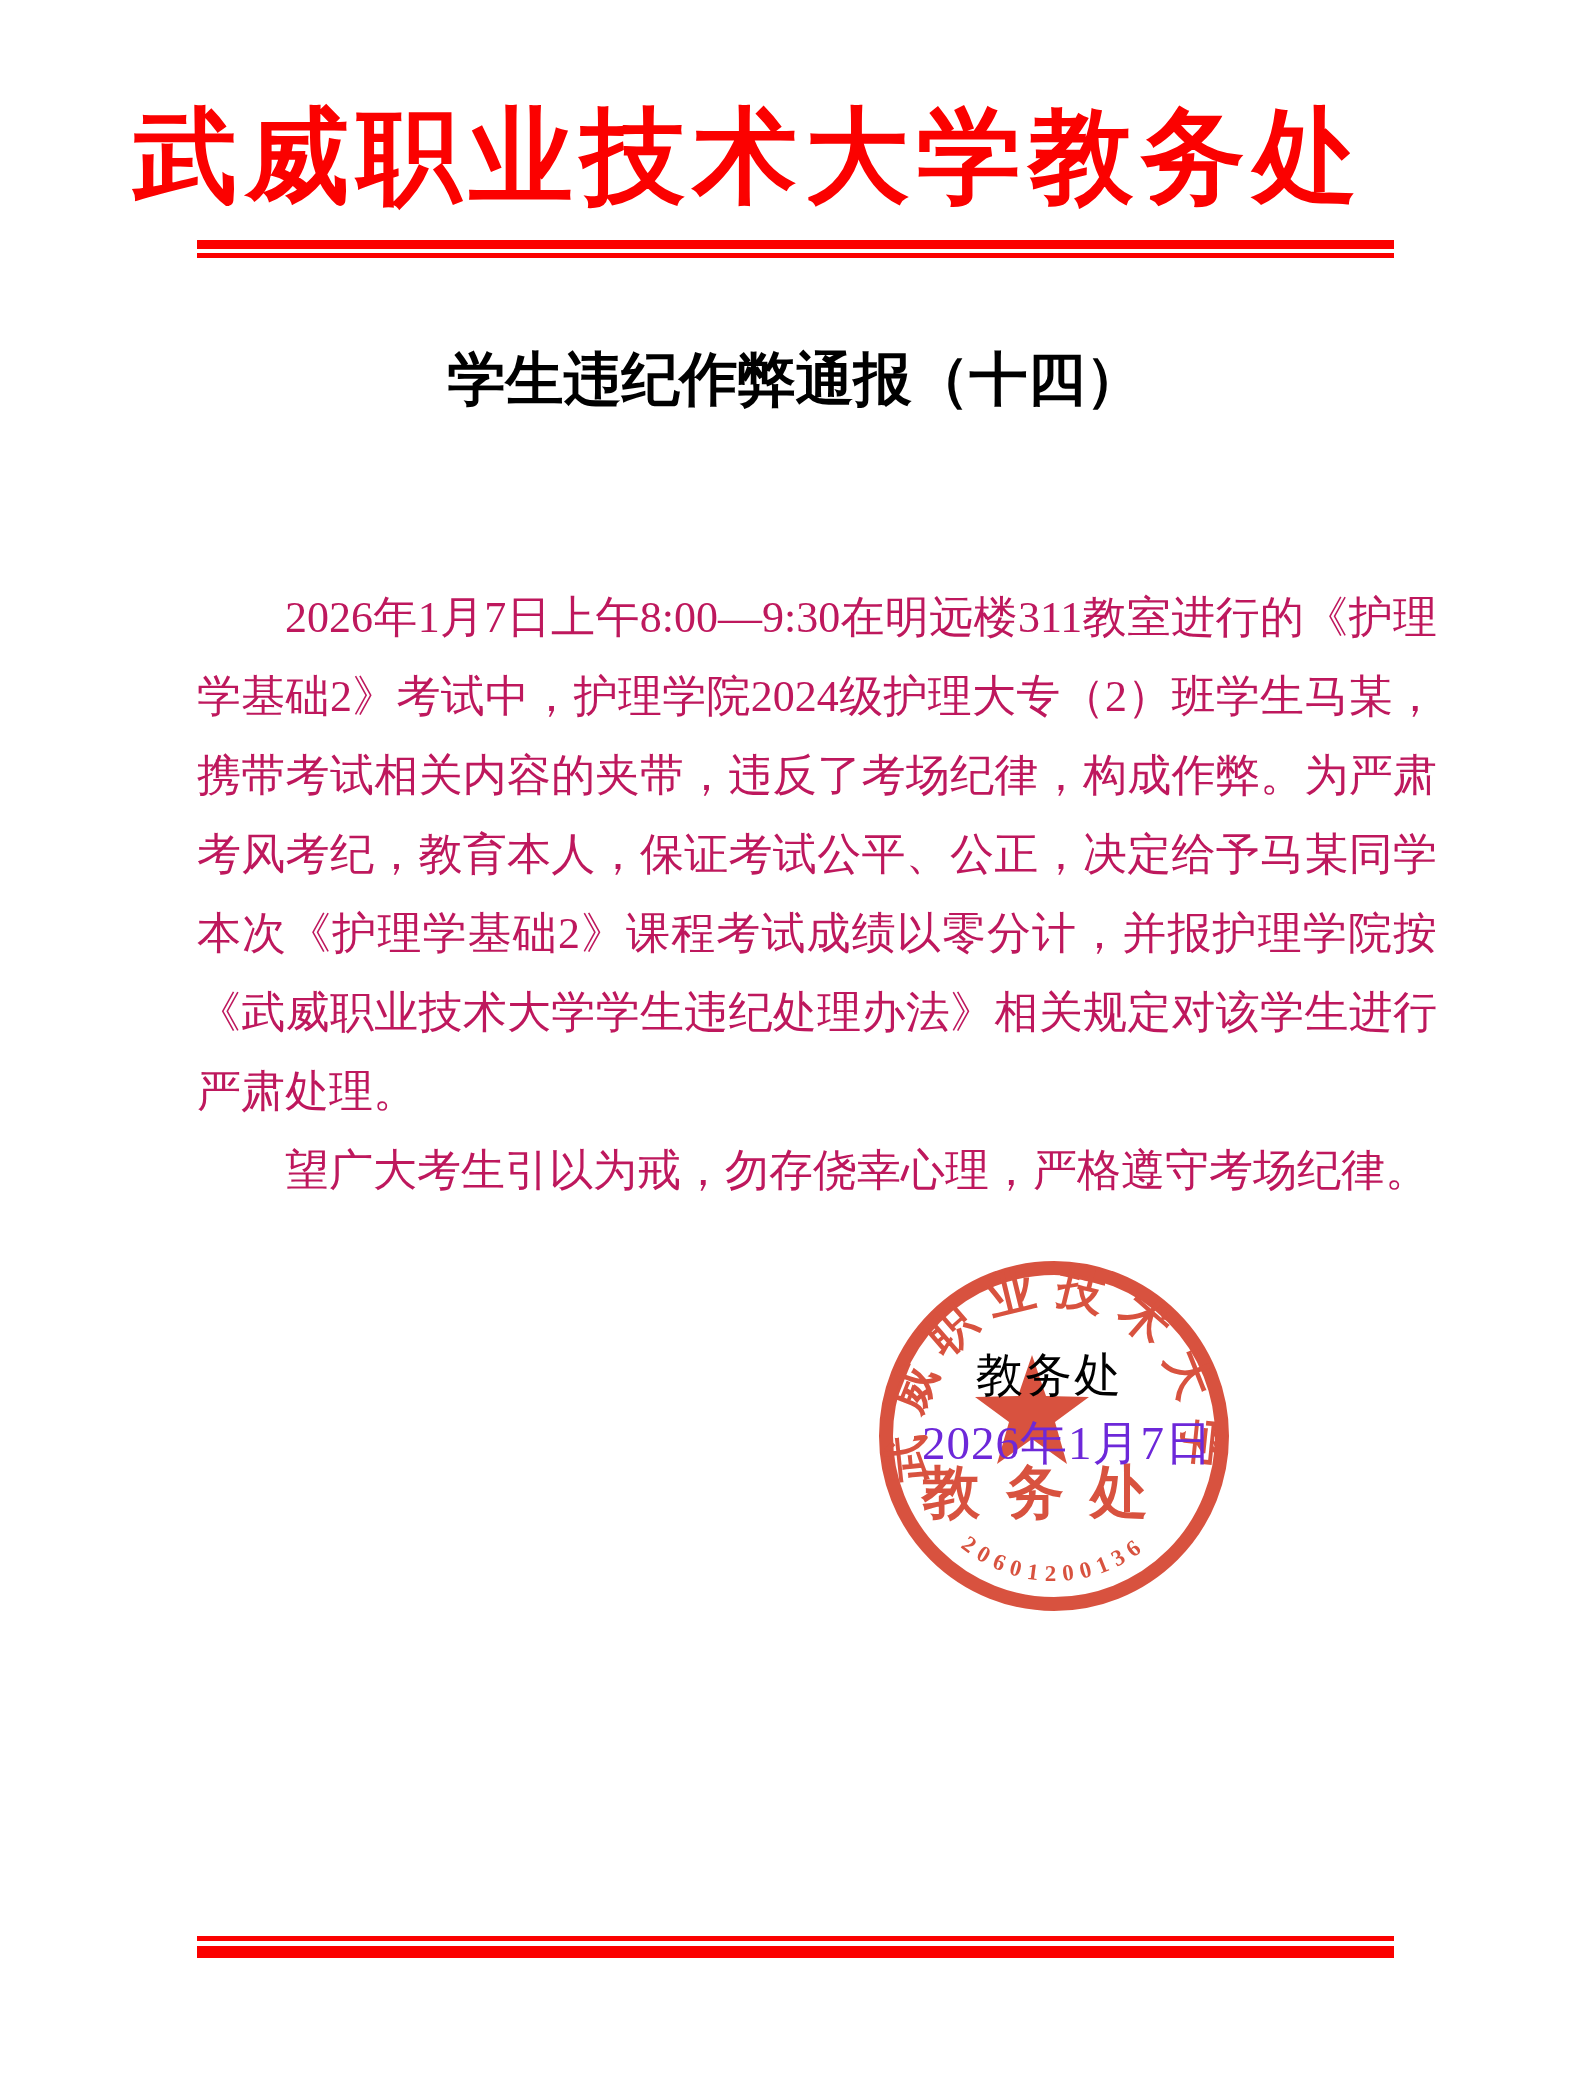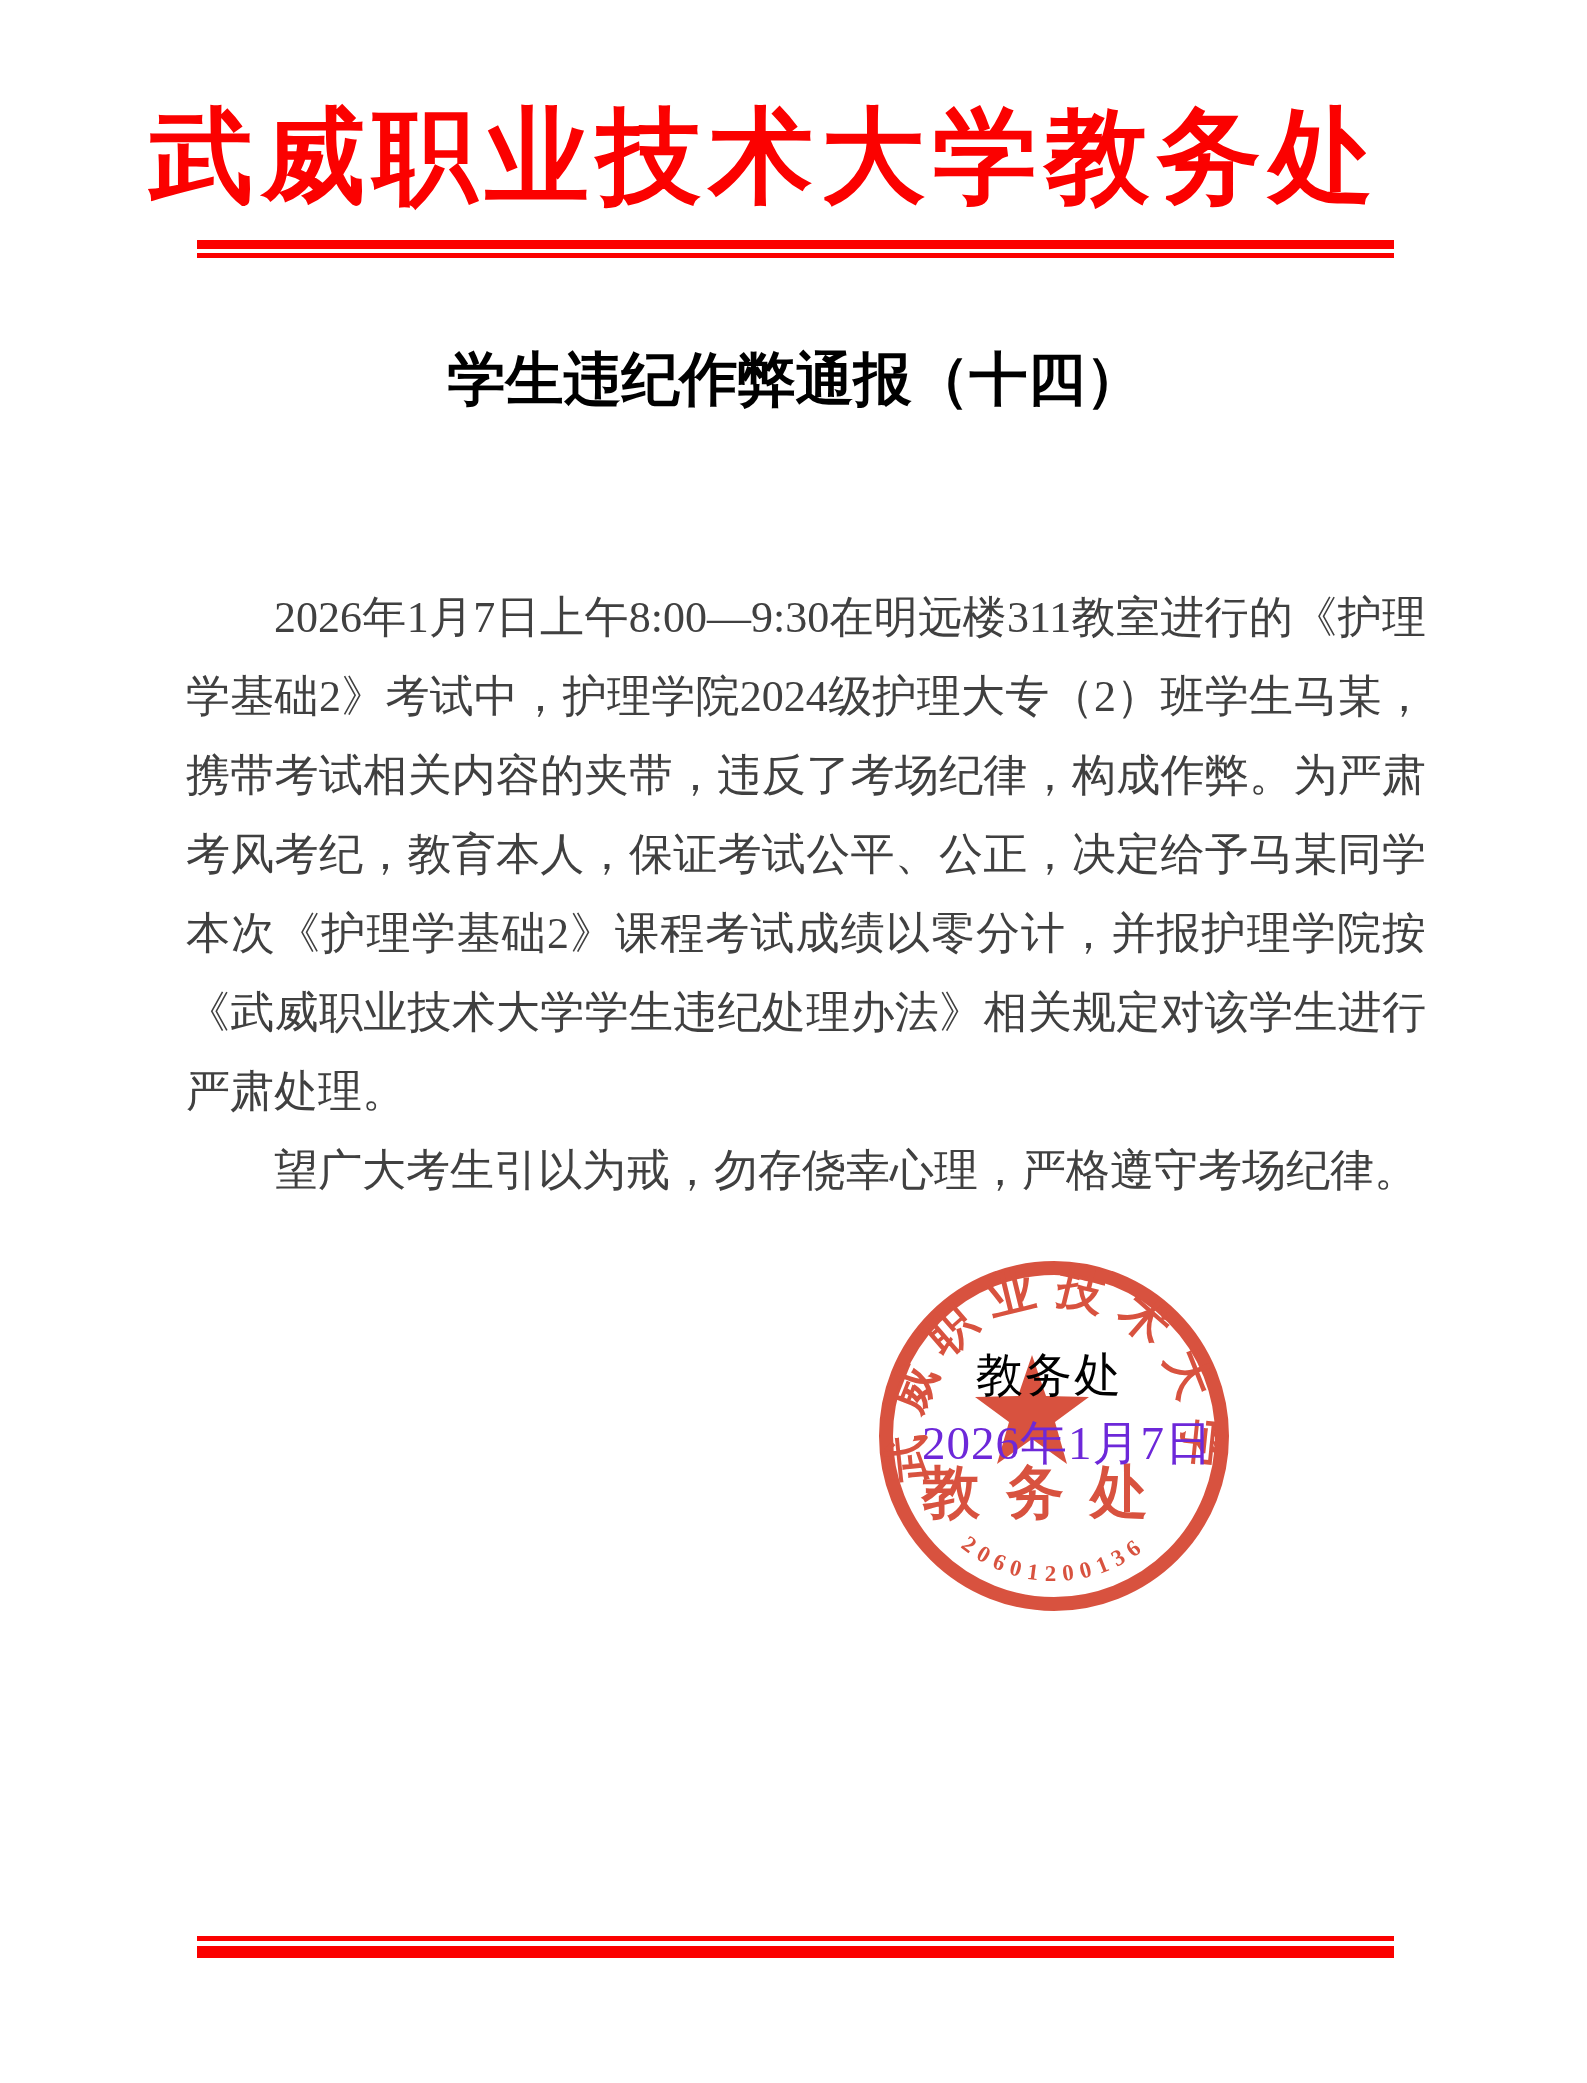--- a/index.html
+++ b/index.html
@@ -4,41 +4,41 @@
 <style>
   html,body{margin:0;padding:0;background:#ffffff;}
   .page{
     position:relative;
     width:1587px;height:2083px;
     background:#ffffff;
     overflow:hidden;
     font-family:"Liberation Serif","DejaVu Serif",serif;
   }
   .masthead{
-    position:absolute;left:140px;top:88px;width:1250px;
+    position:absolute;left:124px;top:88px;width:1250px;
     text-align:center;
     font-size:104px;font-weight:bold;
     letter-spacing:8px;
     color:var(--red);
     white-space:nowrap;
   }
   .rule{position:absolute;left:197px;width:1197px;background:var(--red);}
   .rule-thick-top{top:240px;height:9px;}
   .rule-thin-top{top:253px;height:5px;}
   .rule-thin-bottom{top:1936px;height:5px;}
   .rule-thick-bottom{top:1946px;height:12px;}
   .doc-title{
     position:absolute;left:197px;top:336px;width:1197px;
     text-align:center;color:#000;
     font-size:58px;line-height:88px;font-weight:bold;
     white-space:nowrap;
   }
   .body-text{
-    position:absolute;left:186px;top:578px;width:1240px;
-    color:#404040;font-size:44px;line-height:79px;
+    position:absolute;left:197px;top:578px;width:1240px;
+    color:#be185d;font-size:44px;line-height:79px;
     text-align:justify;
   }
   .body-text p{margin:0;text-indent:88px;}
   .sig-dept{
     position:absolute;left:976px;top:1344px;
     color:#000;font-size:47px;letter-spacing:2px;z-index:3;
     white-space:nowrap;
   }
   .sig-date{
     position:absolute;left:922px;top:1412px;

